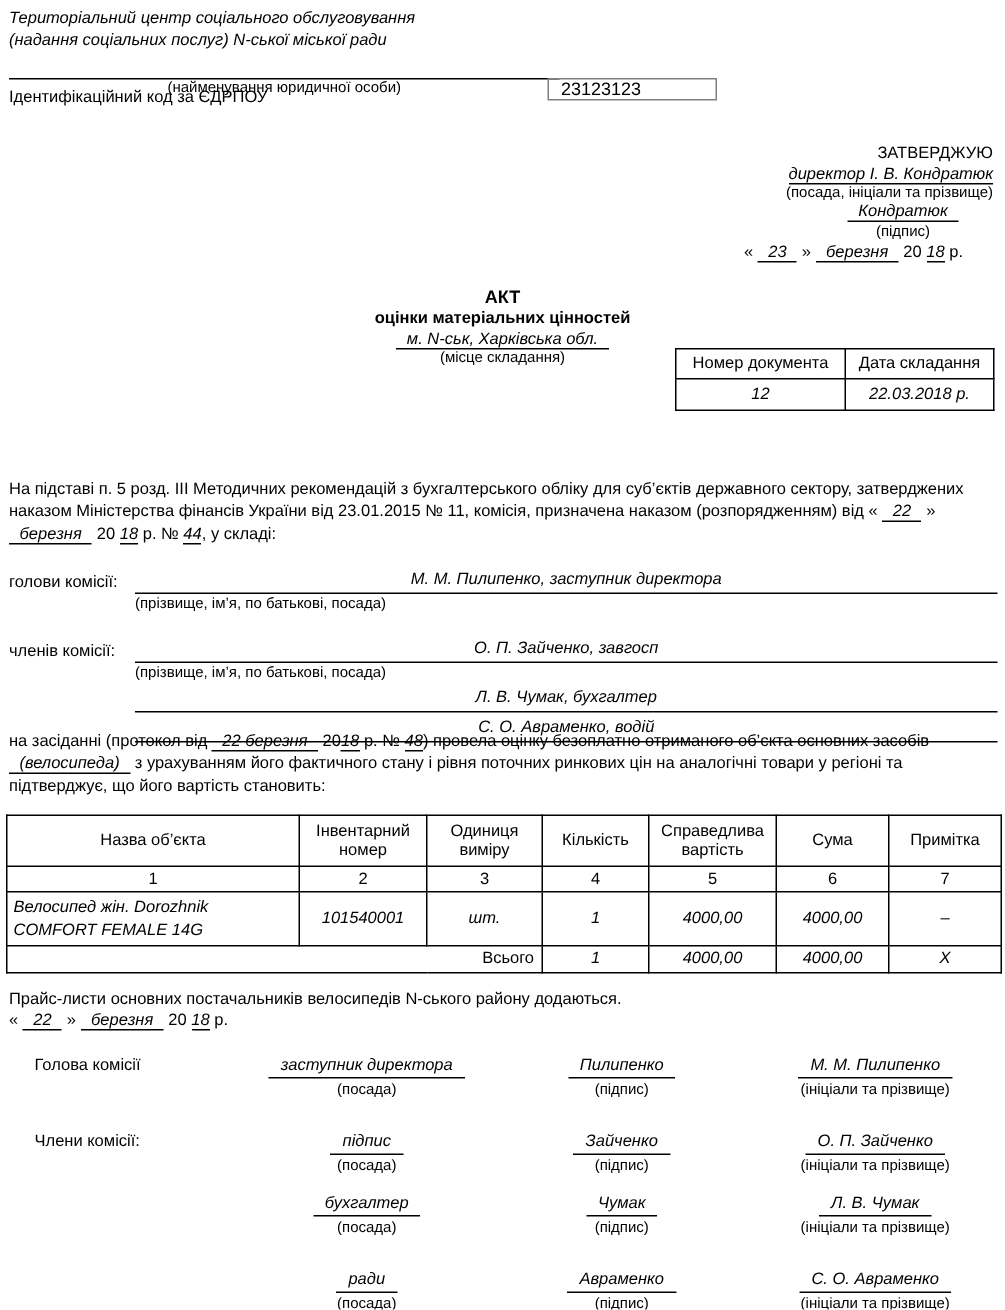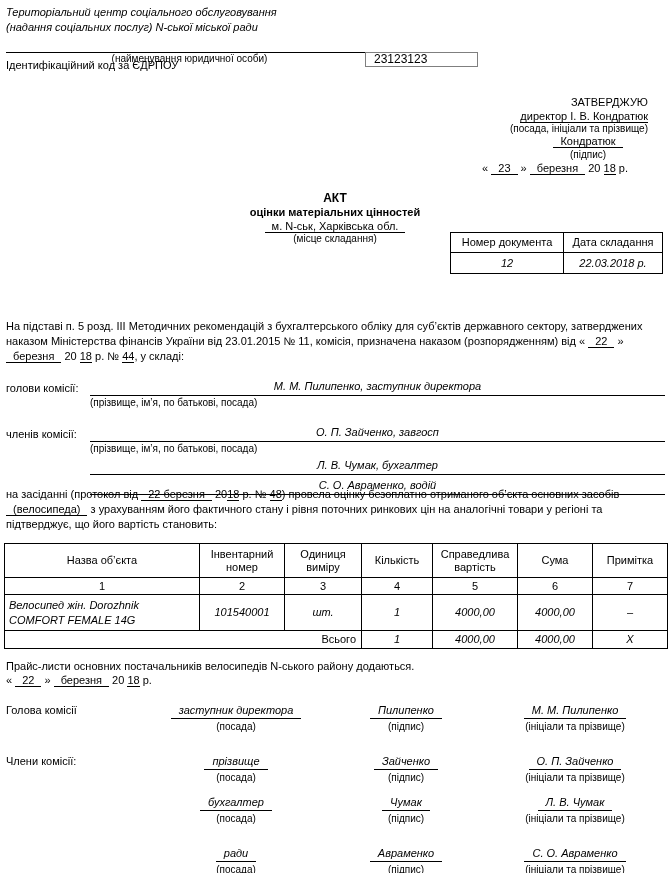--- a/index.html
+++ b/index.html
@@ -8,35 +8,35 @@
     background:#fff; color:#000;
     font-family:"Liberation Sans", sans-serif;
     font-size:11px; line-height:15px;
     position:relative; overflow:hidden;
   }
   .abs { position:absolute; }
   .it { font-style:italic; }
   .b { font-weight:bold; }
   .ctr { text-align:center; }
   .caption { font-size:10px; line-height:12px; }
-  .fill { border-bottom:1px solid #000; }
+  .fill { font-style:italic; border-bottom:1px solid #000; }
   .pad { padding:0 7px; }
 
   
   .org-wrap { left:6px; top:5px; width:367px; }
   .org-names { border-bottom:1px solid #000; padding-bottom:17px; }
   .edrpou-label { left:6px; top:58px; }
   .edrpou-box {
     left:365px; top:52px; width:113px; height:15px;
     border:1px solid #7f7f7f; font-size:12px;
     display:flex; align-items:center; padding-left:8px;
   }
 
   
-  .approval { top:96px; right:22px; width:215px; text-align:right; line-height:13.5px; }
+  .approval { top:96px; right:8px; width:215px; text-align:right; line-height:13.5px; }
   .approval > div { margin-bottom:0; }
   .appr-center { margin-left:95px; text-align:center; }
   .appr-date { padding-right:20px; margin-top:1px; }
 
   
   .title-block { top:191px; left:0; width:670px; text-align:center; line-height:14px; }
 
   
   .doc-table { left:450px; top:232px; border-collapse:collapse; }
   .doc-table td { border:1px solid #000; text-align:center; vertical-align:middle; }
@@ -68,21 +68,21 @@
   .main-table tr.data td.note { font-style:normal; }
   .main-table tr.total td { height:18px; font-style:italic; }
   .main-table tr.total td.lbl { text-align:right; padding-right:5px; font-style:normal; }
 
   
   .attach { left:6px; top:659px; width:659px; line-height:14px; }
 
   
   .signs { left:6px; top:703px; width:658px; }
   .s-row { display:grid; grid-template-columns:140px 180px 160px 178px; }
-  .s-row .cell { text-align:center; }
+  .s-row .cell { text-align:center;margin-left:17px; }
   .s-row .lbl { text-align:left; }
   .s-val { display:inline-block; font-style:italic; border-bottom:1px solid #000; padding:0 8px 1px 8px; line-height:14px; }
   .s-cap { font-size:10px; line-height:13px; margin-top:1px; }
   .m21 { margin-top:21px; }
   .m11 { margin-top:11px; }
 </style>
 </head>
 <body>
 
 <div class="abs org-wrap">
@@ -206,21 +206,21 @@
     </div>
     <div class="cell">
       <span class="s-val">М. М. Пилипенко</span>
       <div class="s-cap">(ініціали та прізвище)</div>
     </div>
   </div>
 
   <div class="s-row m21">
     <div class="cell lbl">Члени комісії:</div>
     <div class="cell">
-      <span class="s-val">прізвище</span>
+      <span class="s-val">підпис</span>
       <div class="s-cap">(посада)</div>
     </div>
     <div class="cell">
       <span class="s-val">Зайченко</span>
       <div class="s-cap">(підпис)</div>
     </div>
     <div class="cell">
       <span class="s-val">О. П. Зайченко</span>
       <div class="s-cap">(ініціали та прізвище)</div>
     </div>

